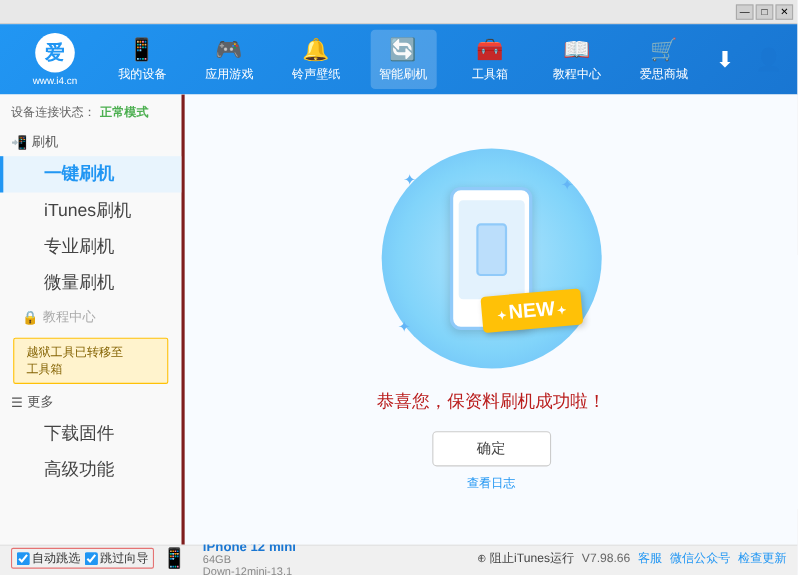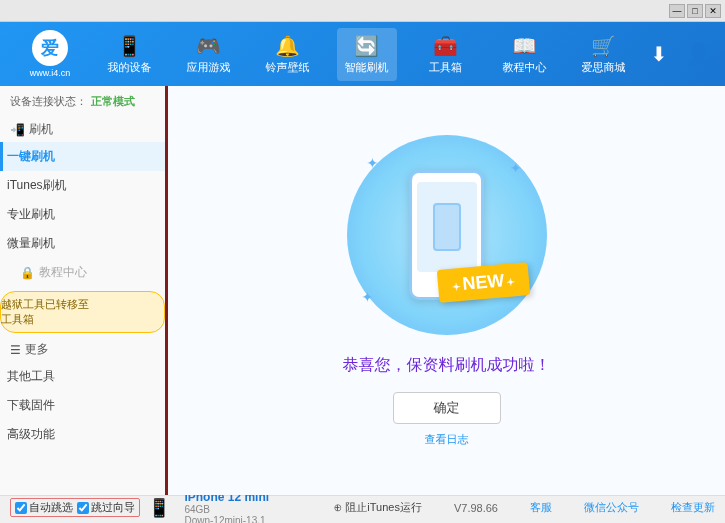--- a/index.html
+++ b/index.html
@@ -118,46 +118,46 @@
     .sidebar-group-header {
       display: flex;
       align-items: center;
       padding: 4px 10px;
       font-size: 12px;
       color: #555;
       gap: 4px;
       margin-top: 4px;
     }
     .sidebar-item {
-      padding: 6px 14px 6px 4px;
-      font-size: 12px;
+      padding: 6px 14px 6px 37px;
+      font-size: 16px;
       color: #444;
       cursor: pointer;
       border-left: 3px solid transparent;
     }
     .sidebar-item.active {
       color: #2196F3;
       border-left-color: #2196F3;
       background: #e8f4fd;
       font-weight: bold;
     }
     .sidebar-disabled {
       padding: 6px 14px 6px 20px;
       font-size: 12px;
       color: #aaa;
       display: flex;
       align-items: center;
       gap: 4px;
     }
     .sidebar-warning-box {
-      margin: 4px 0;
+      margin: 4px 12px;
       background: #fff3cd;
       border: 1px solid #ffc107;
-      border-radius: 15px;
-      padding: 5px 0;
+      border-radius: 2px;
+      padding: 5px 11px;
       font-size: 11px;
       color: #856404;
     }
 
     
     .content {
       flex: 1;
       display: flex;
       flex-direction: column;
       align-items: center;
@@ -238,21 +238,21 @@
       margin-right: 2px;
     }
     .new-badge::after {
       content: '✦';
       font-size: 10px;
       margin-left: 2px;
     }
 
     .success-text {
       font-size: 16px;
-      color: #6d28d9;
+      color: #b91c1c;
       margin-bottom: 16px;
       font-weight: 500;
     }
     .confirm-btn {
       background: white;
       border: 1px solid #ccc;
       border-radius: 4px;
       padding: 6px 40px;
       font-size: 13px;
       color: #444;
@@ -306,21 +306,21 @@
       color: #888;
     }
     .device-icon {
       font-size: 18px;
       color: #666;
     }
     .bottom-right {
       margin-left: auto;
       display: flex;
       align-items: center;
-      gap: 32px;
+      gap: 7px;
       font-size: 11px;
       color: #666;
       justify-content: space-between;
     }
     .stop-itunes {
       font-size: 11px;
       color: #444;
       cursor: pointer;
     }
     .bottom-link {
@@ -400,21 +400,20 @@
       <span>教程中心</span>
     </div>
     <div class="sidebar-warning-box">
       <span>越狱工具已转移至<br>工具箱</span>
     </div>
 
     <div class="sidebar-group-header">
       <span>☰</span>
       <span>更多</span>
     </div>
-    <div class="sidebar-item">其他工具</div>
     <div class="sidebar-item">下载固件</div>
     <div class="sidebar-item">高级功能</div>
   </div>
 
   <div class="content">
 
     <div class="phone-container">
       <div class="phone-circle-bg">
         <span class="sparkle sparkle-tl">✦</span>
         <span class="sparkle sparkle-tr">✦</span>

